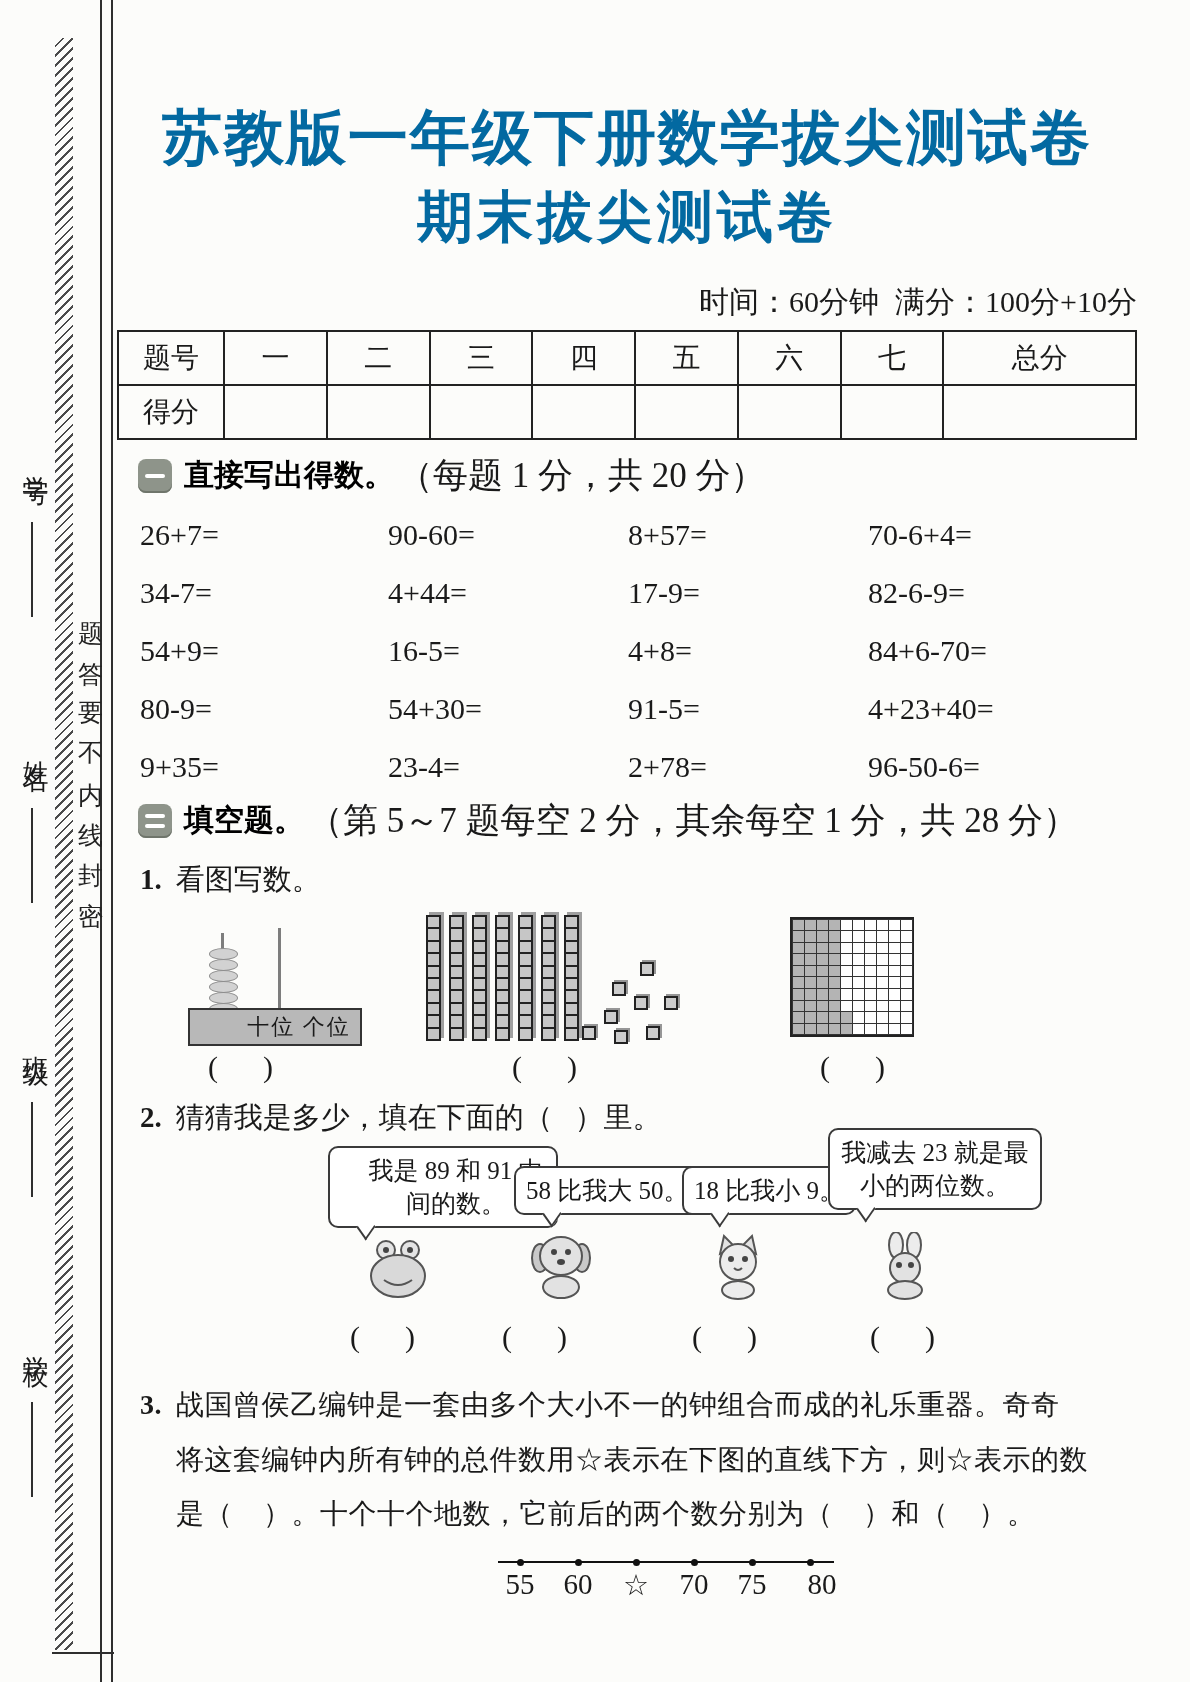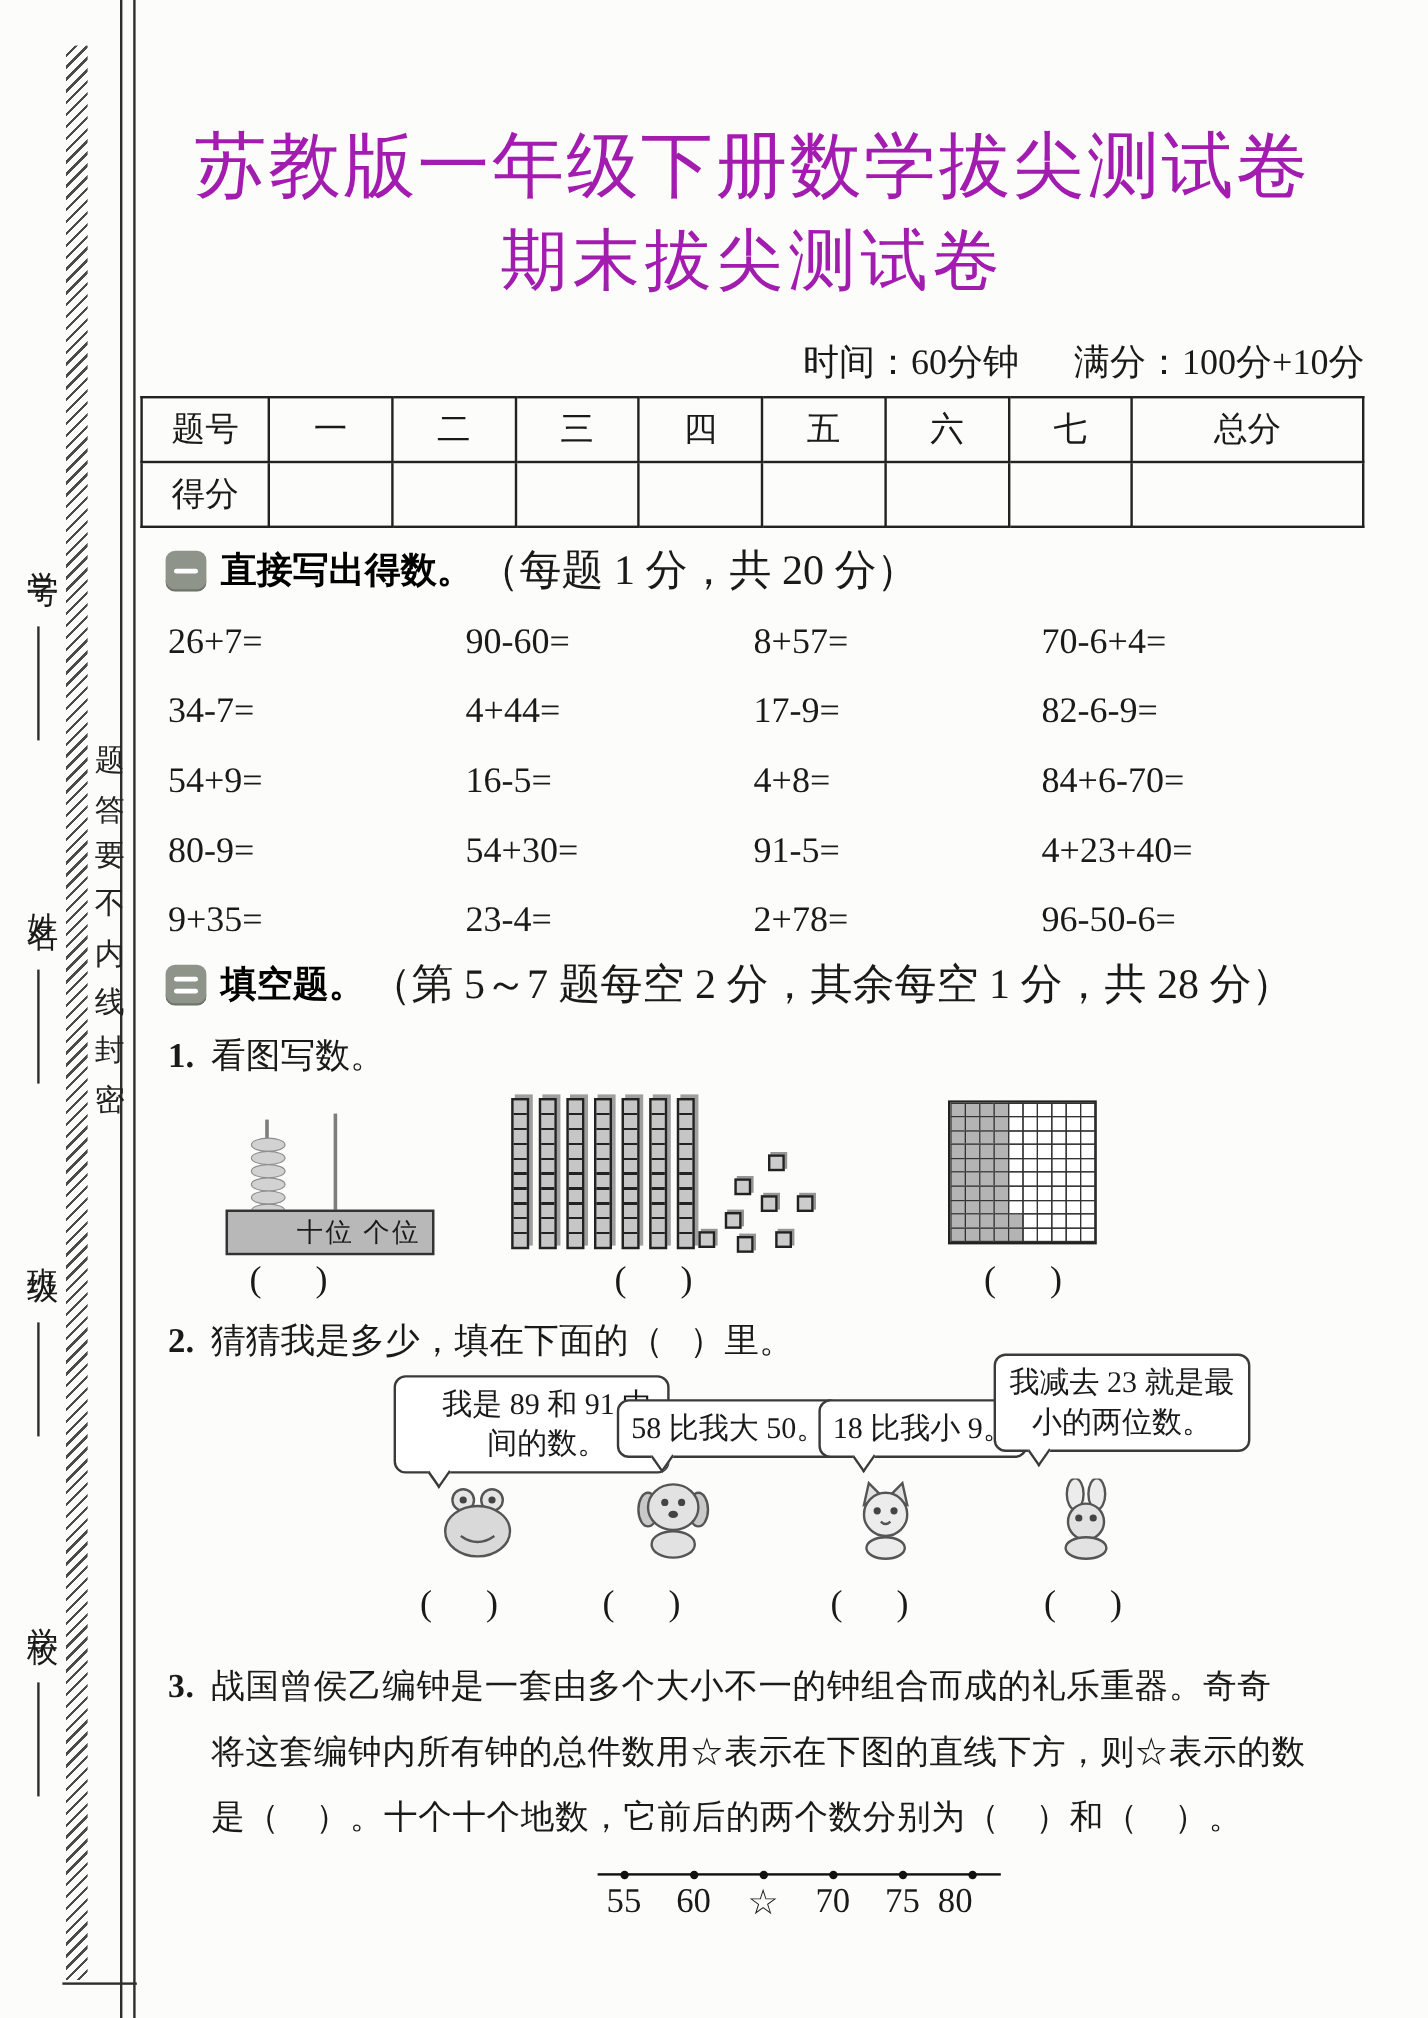--- a/index.html
+++ b/index.html
@@ -13,25 +13,25 @@
          background:repeating-linear-gradient(135deg,transparent 0 5px,#4a4a4a 5px 7px);}
   .bottom-dash{position:absolute;left:52px;top:1652px;width:62px;height:2px;background:#2e2e2e;}
   .field{position:absolute;left:18px;writing-mode:vertical-rl;text-orientation:upright;
          font-size:26px;letter-spacing:6px;}
   .field-line{position:absolute;left:31px;width:2px;height:95px;background:#2e2e2e;}
   .seal{position:absolute;left:74px;top:602px;writing-mode:vertical-rl;text-orientation:upright;
         font-size:25px;letter-spacing:40px;color:#222;}
 
   
   .title{position:absolute;left:117px;width:1020px;text-align:center;
-         font-family:"Liberation Sans","DejaVu Sans",sans-serif;font-weight:400;color:#a21caf;}
+         font-family:"Liberation Sans","DejaVu Sans",sans-serif;font-weight:700;color:#0369a1;}
   .title.t1{top:98px;font-size:60px;letter-spacing:2px;}
   .title.t2{top:180px;font-size:56px;letter-spacing:4px;}
   .meta{position:absolute;left:117px;top:282px;width:1020px;text-align:right;font-size:30px;}
-  .meta span{margin-left:46px;}
+  .meta span{margin-left:16px;}
 
   
   table.score{position:absolute;left:117px;top:330px;width:1020px;border-collapse:collapse;
               font-size:28px;text-align:center;}
   table.score td{border:2px solid #222;height:50px;}
   table.score td.corner{width:102px;}
 
   
   .sec-head{position:absolute;display:flex;align-items:center;font-size:30px;}
   .badge{width:34px;height:34px;border-radius:8px;background:#8e948a;margin-right:12px;
@@ -387,16 +387,16 @@
       <div class="nl-label" style="left: 0px;">55</div>
       <div class="nl-dot" style="left: 76.5px;"></div>
       <div class="nl-label" style="left: 58px;">60</div>
       <div class="nl-dot" style="left: 134.5px;"></div>
       <div class="nl-label" style="left: 116px;">☆</div>
       <div class="nl-dot" style="left: 192.5px;"></div>
       <div class="nl-label" style="left: 174px;">70</div>
       <div class="nl-dot" style="left: 250.5px;"></div>
       <div class="nl-label" style="left: 232px;">75</div>
       <div class="nl-dot" style="left: 308.5px;"></div>
-      <div class="nl-label" style="left: 276px;">80</div>
+      <div class="nl-label" style="left: 302px;">80</div>
     </div>
 
 </div>
 
 </body></html>

